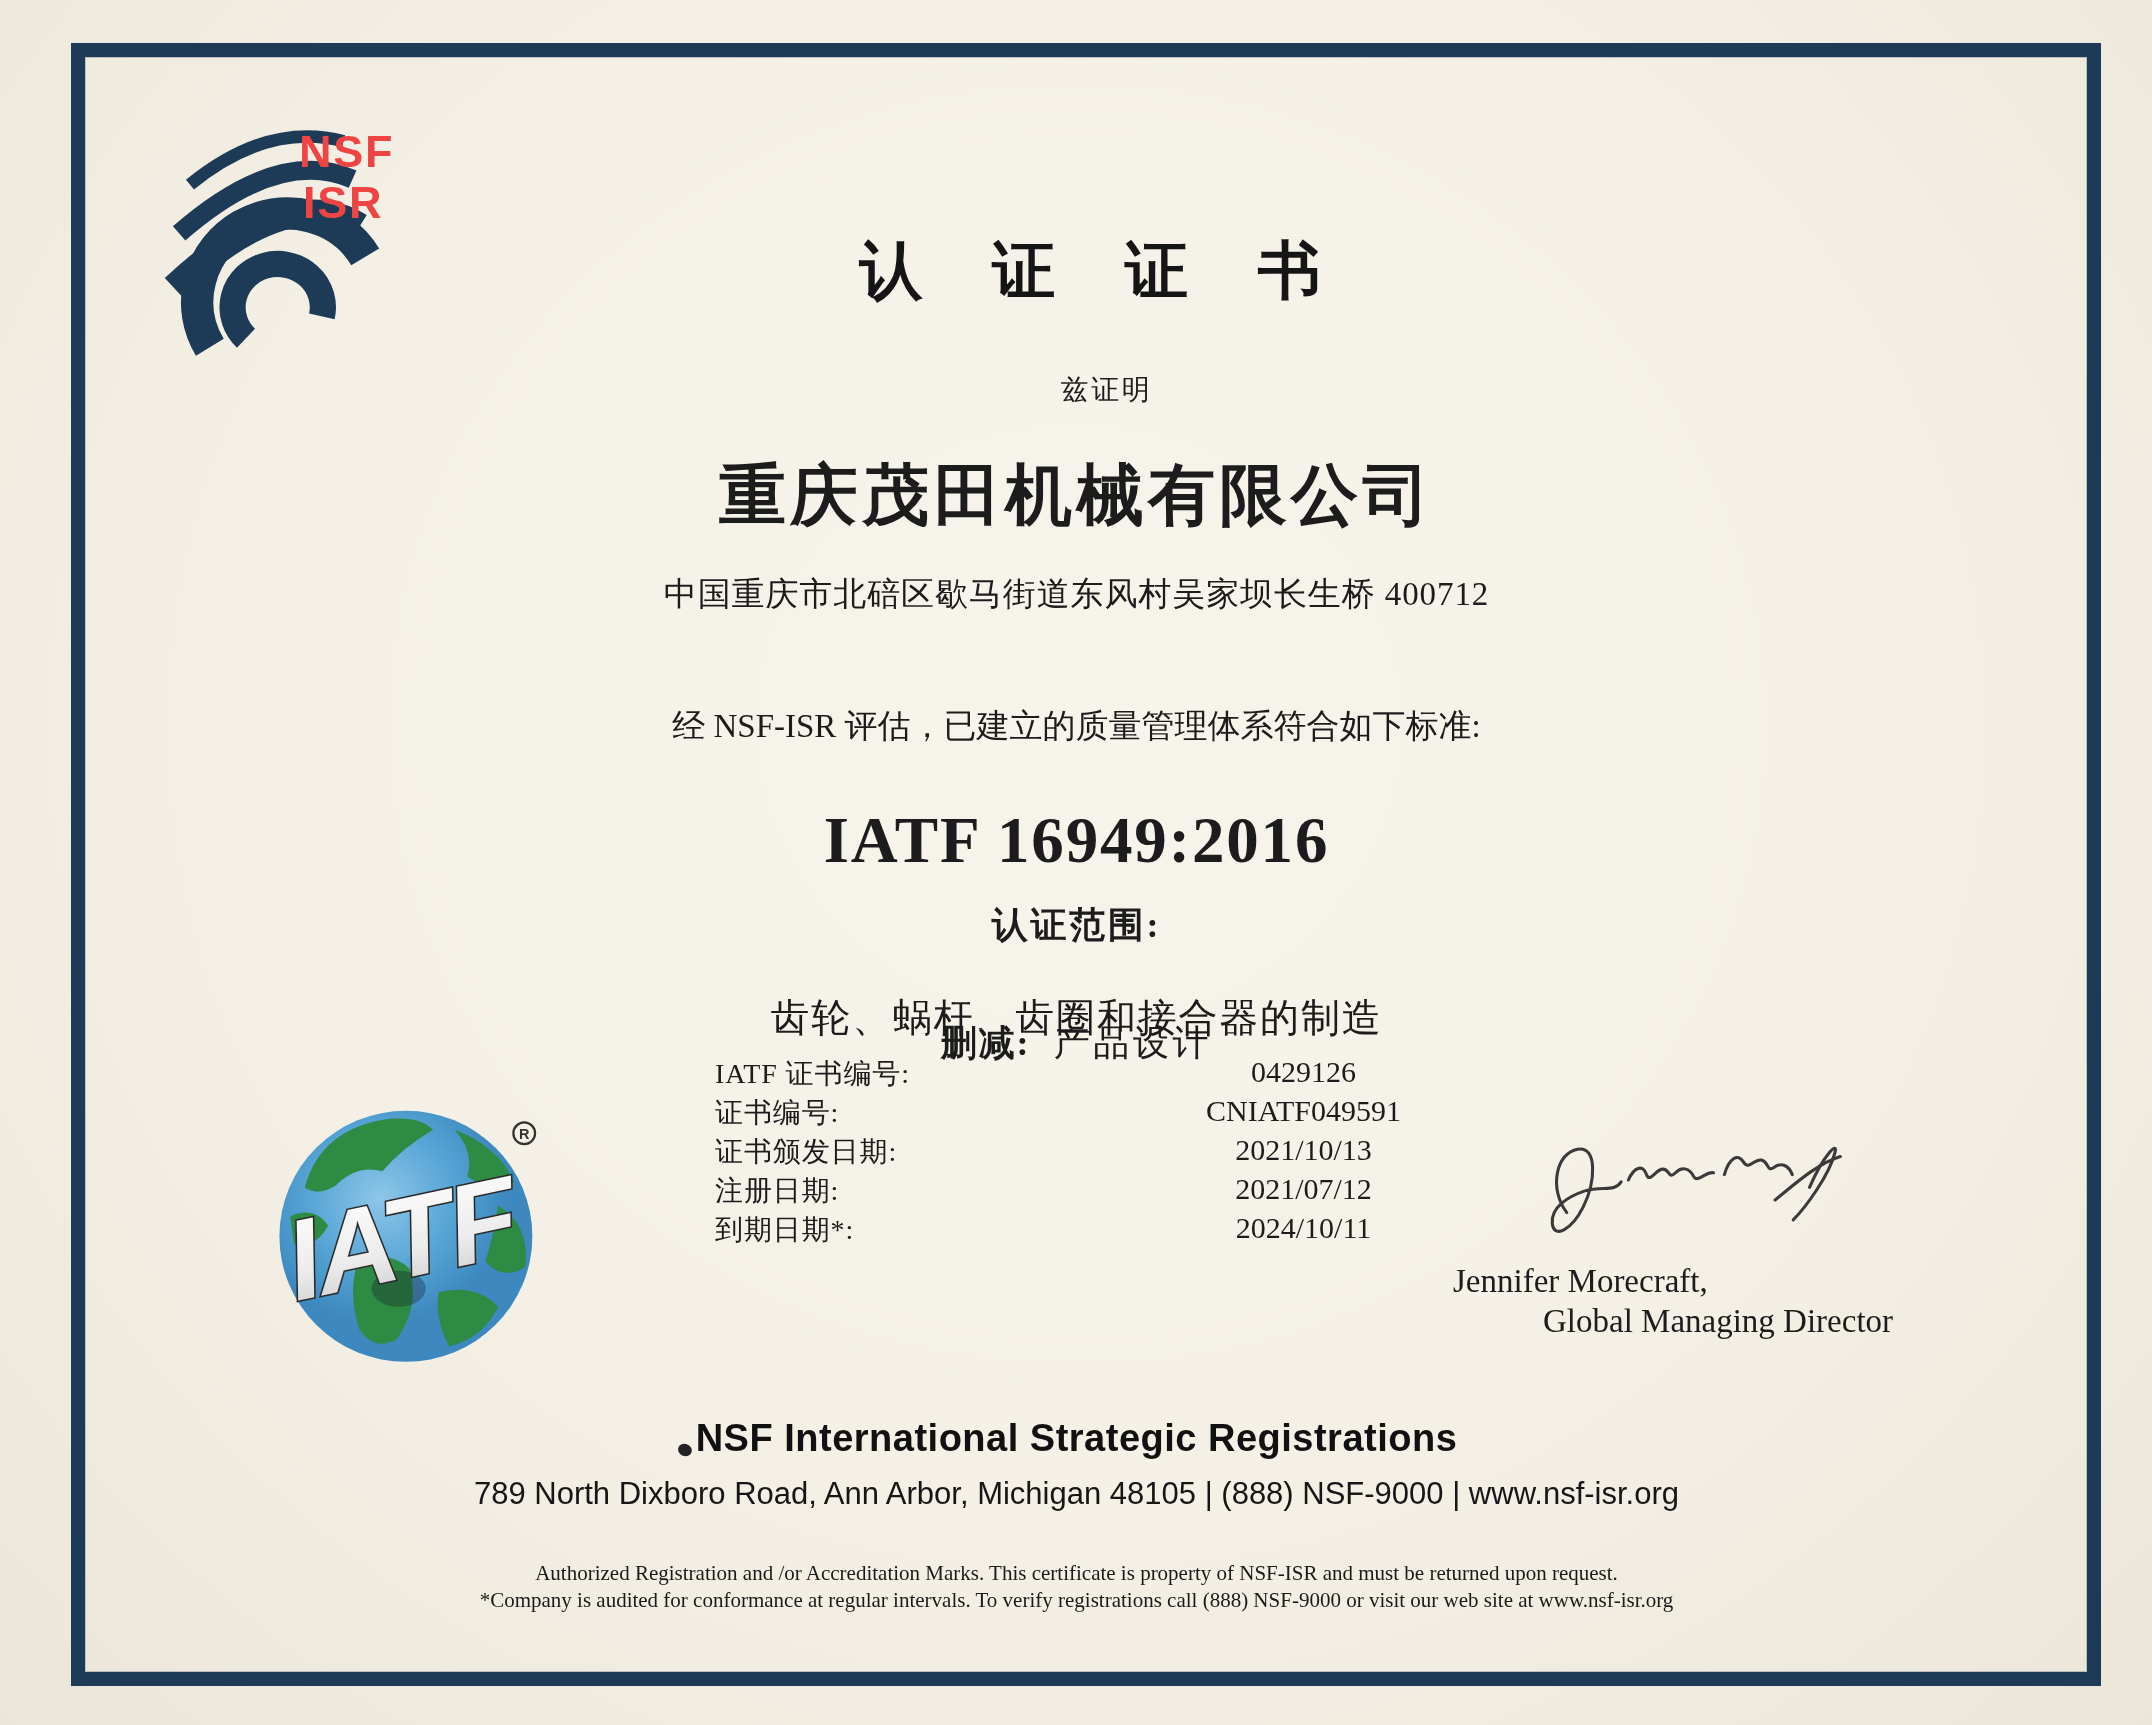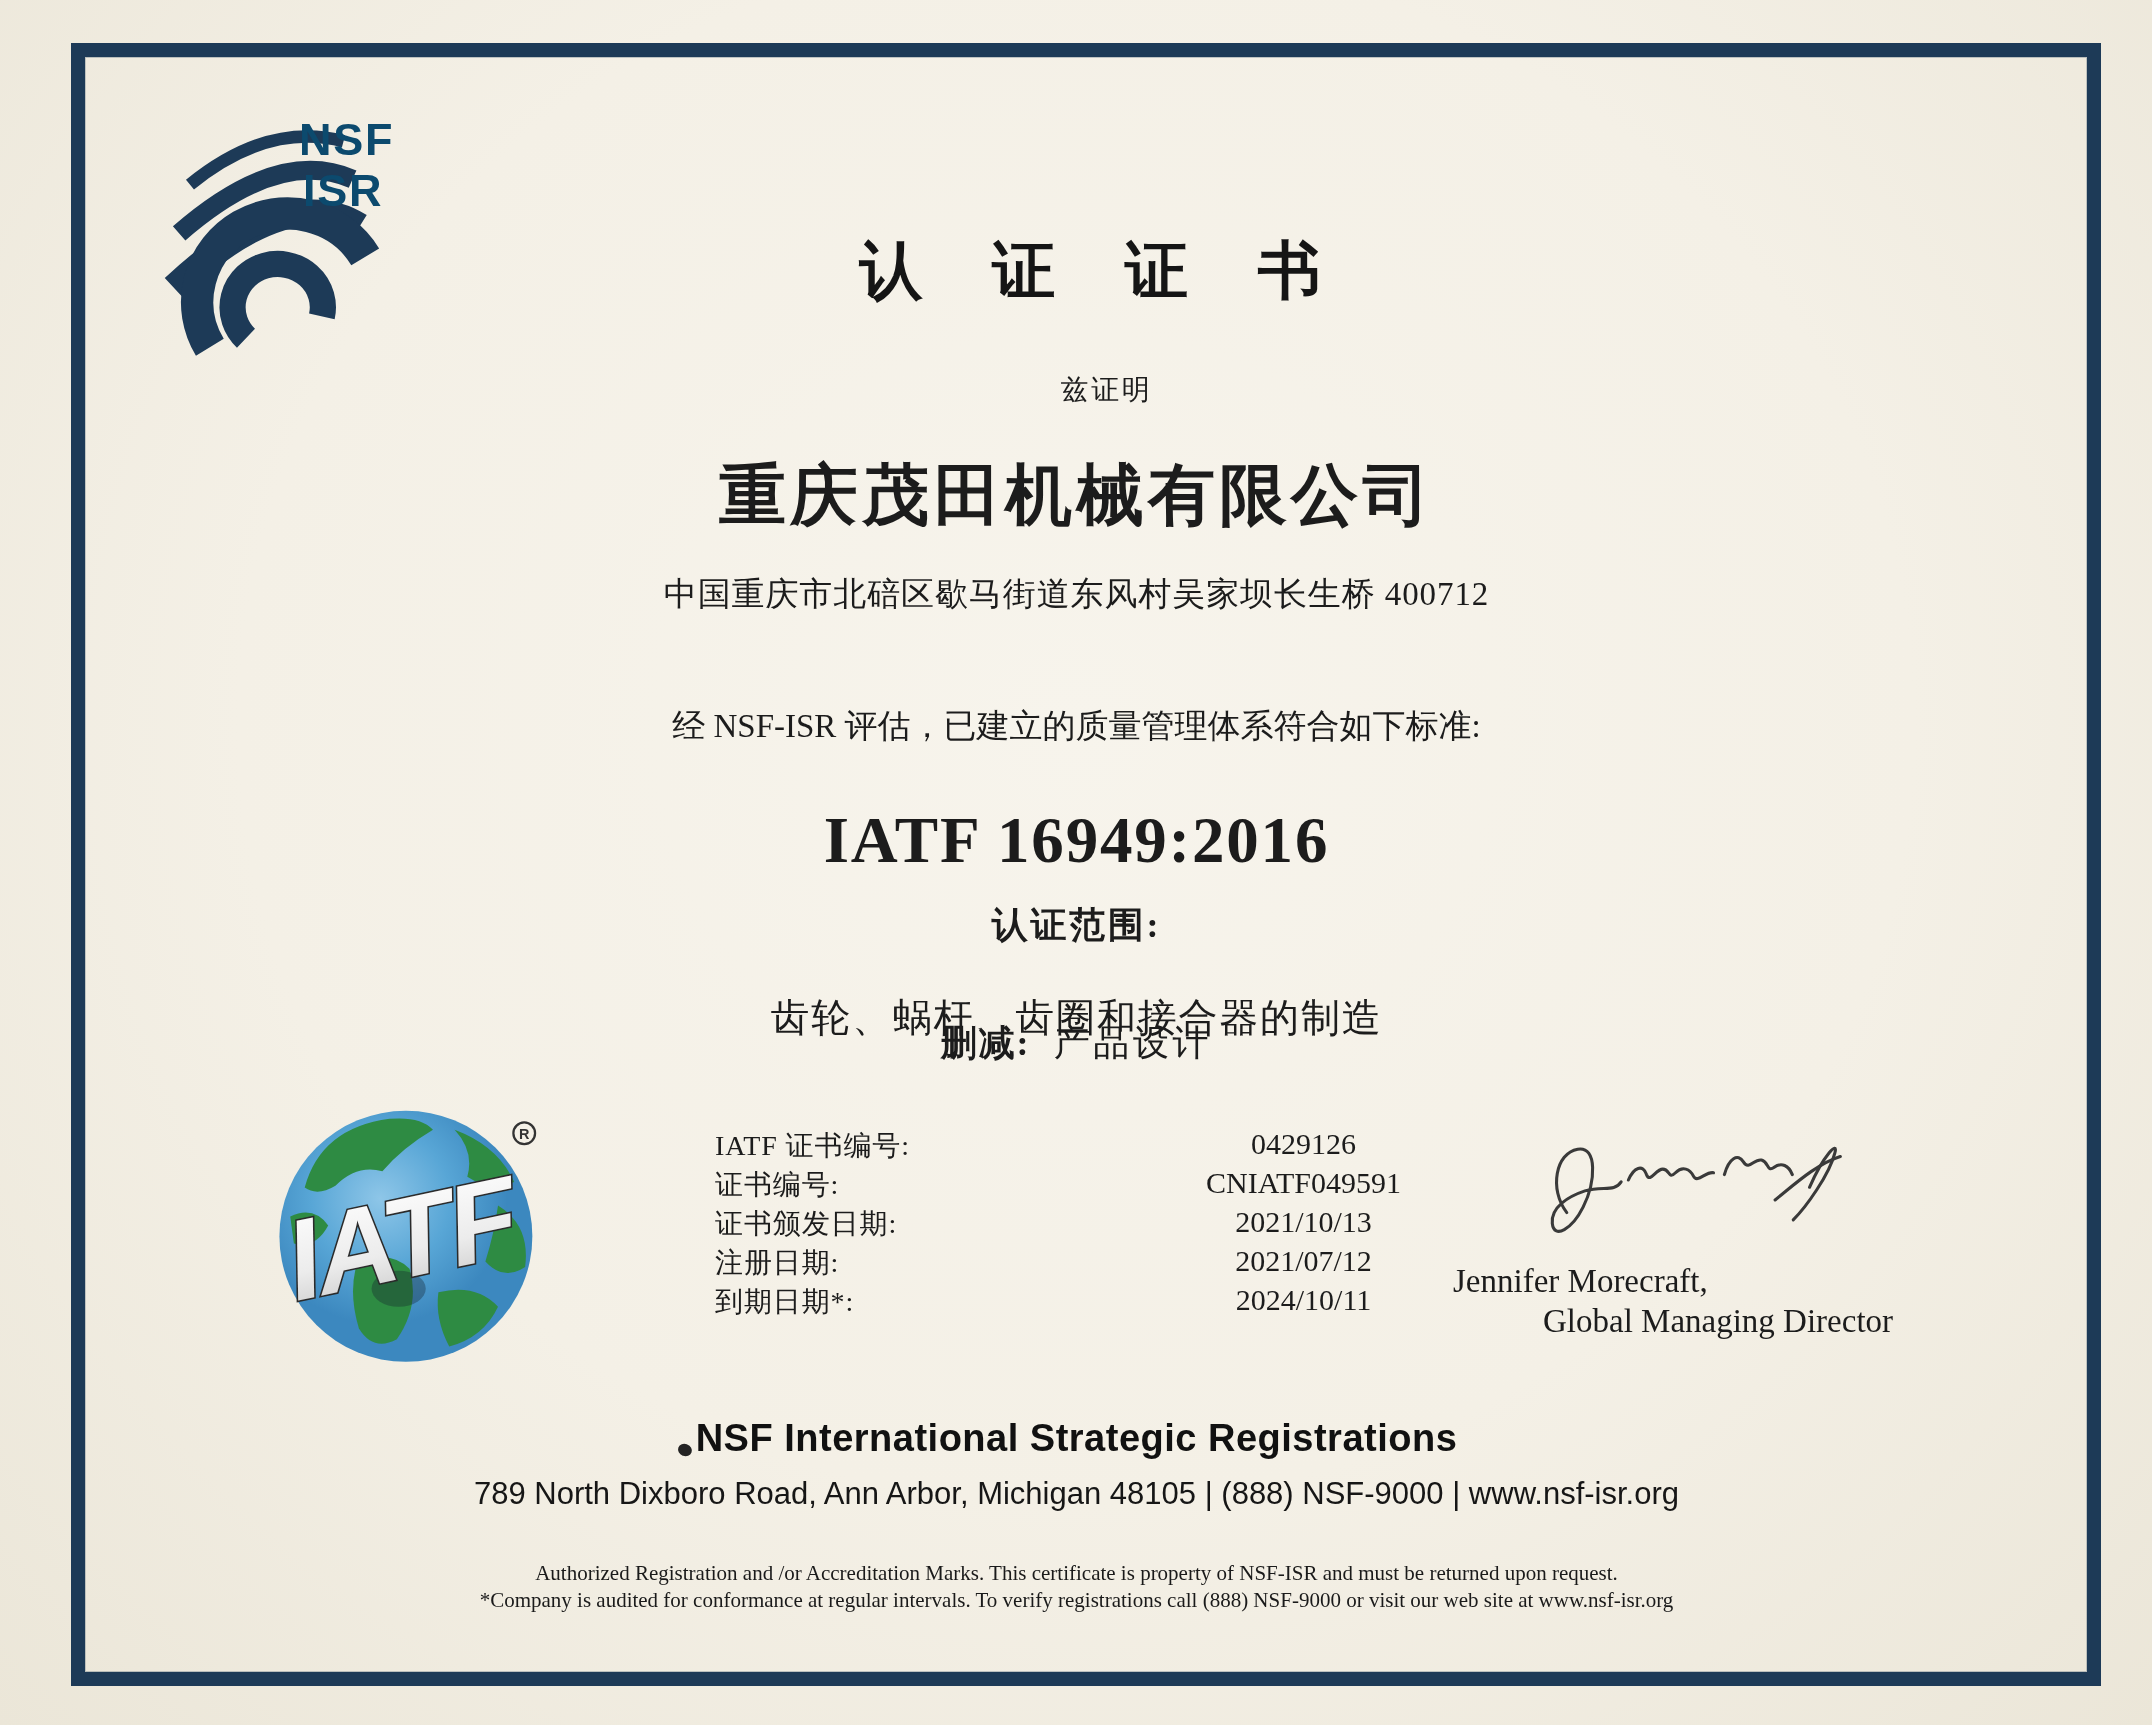--- a/index.html
+++ b/index.html
@@ -15,44 +15,44 @@
     border:14.5px solid #1d3a57;
     box-shadow:0 0 0 0.9px rgba(29,58,87,.25) inset;
   }
   .abs{position:absolute;}
   .centered{left:0;width:100%;text-align:center;}
 
   
   .nsf-logo{left:143px;top:107px;width:299px;height:253px;}
   .nsf-logo svg{position:absolute;left:0;top:7.2px;}
   .nsf-wordmark{
-    position:absolute;left:156px;top:7px;
+    position:absolute;left:156px;top:19px;
     font-family:"Liberation Sans","DejaVu Sans",sans-serif;
-    font-weight:bold;color:#0c4a6e;font-size:45px;line-height:51px;letter-spacing:1.8px;
+    font-weight:bold;color:#ef4444;font-size:45px;line-height:51px;letter-spacing:1.8px;
   }
   .nsf-wordmark .l2{margin-left:4px;}
 
   
   .cert-title{top:228px;font-size:63px;letter-spacing:27px;padding-left:27px;font-weight:600;color:#151515;}
   .certify-line{top:371px;font-size:28px;letter-spacing:2.7px;padding-left:30px;}
   .company-name{top:450px;font-size:67px;font-weight:700;letter-spacing:4.5px;}
   .company-address{top:572px;font-size:33px;letter-spacing:0.9px;}
   .assessment-line{top:704px;font-size:33px;}
   .standard-name{top:776px;font-size:65px;font-weight:700;letter-spacing:1.8px;margin-top:27px;}
   .scope-heading{top:901px;font-size:36px;font-weight:700;letter-spacing:2.7px;}
   .scope-text{top:943px;font-size:39px;letter-spacing:1.8px;margin-top:48px;}
   .exclusion-line{top:1019px;font-size:36px;}
   .exclusion-line .lbl{font-weight:700;letter-spacing:1.8px;}
   .exclusion-line .val{margin-left:23.5px;letter-spacing:3.6px;}
 
   
   .iatf-globe{left:274px;top:1099px;width:271px;height:271px;}
 
   
-  .fields{left:715px;top:1127px;width:796px;}
+  .fields{left:715px;top:1055px;width:796px;}
   .field-row{position:relative;height:39px;}
   .field-label{font-size:28px;letter-spacing:0.9px;}
   .field-value{position:absolute;left:412px;top:0;width:353px;text-align:center;font-size:30px;}
 
   
   .signature-svg{left:1536px;top:1122px;}
   .signatory-name{left:1453px;top:1263px;font-size:33px;}
   .signatory-title{left:1543px;top:1303px;font-size:33px;}
 
   

